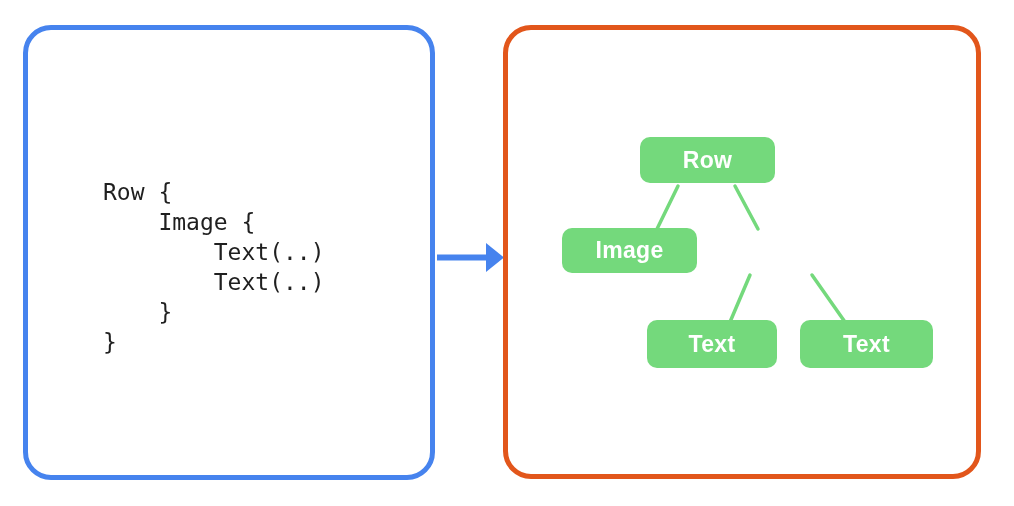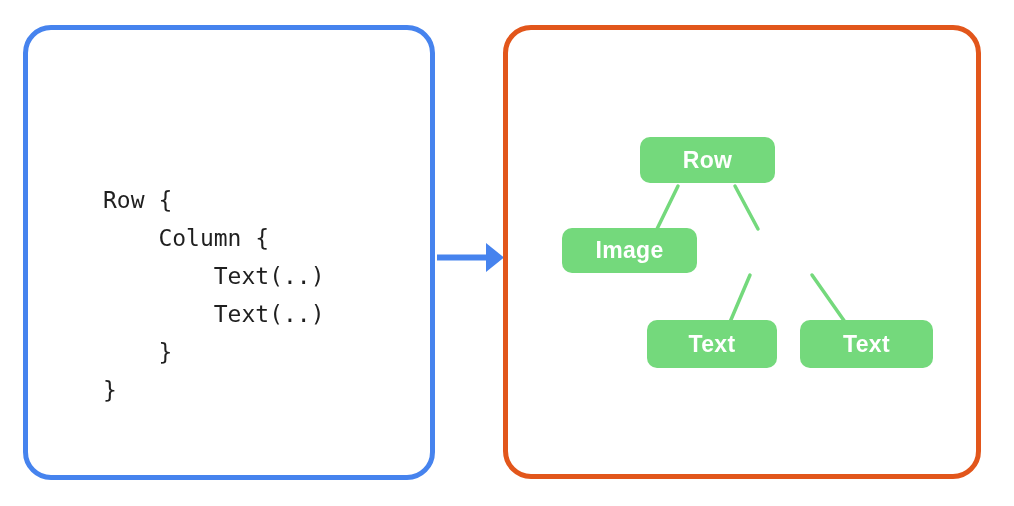--- a/index.html
+++ b/index.html
@@ -42,21 +42,20 @@
     top: 147px;
     margin: 0;
     font-family: "DejaVu Sans Mono", "Liberation Mono", monospace;
     font-size: 23px;
     line-height: 30px;
     color: var(--code-text, #1f1f1f);
   }
   .code-line {
     white-space: pre;
     height: 30px;
-    margin-top: 8px;
   }
   .arrow-svg {
     position: absolute;
     left: 435px;
     top: 240px;
     width: 72px;
     height: 36px;
   }
   .arrow-svg rect,
   .arrow-svg polygon {
@@ -92,21 +91,21 @@
   .node-column { left: 210px; top: 198px; width: 139px; height: 45px; }
   .node-text1  { left: 139px; top: 290px; width: 130px; height: 48px; }
   .node-text2  { left: 292px; top: 290px; width: 133px; height: 48px; }
 </style>
 </head>
 <body>
 
 <div class="canvas">
 
   <div class="panel left">
-    <pre class="code-block"><div class="code-line">Row {</div><div class="code-line">    Column {</div><div class="code-line">        Text(..)</div><div class="code-line">        Text(..)</div><div class="code-line">    }</div><div class="code-line">}</div></pre>
+    <pre class="code-block"><div class="code-line">Row {</div><div class="code-line">    Image {</div><div class="code-line">        Text(..)</div><div class="code-line">        Text(..)</div><div class="code-line">    }</div><div class="code-line">}</div></pre>
   </div>
 
   <svg class="arrow-svg" viewBox="0 0 72 36">
     <rect x="2" y="14.5" width="51" height="6"></rect>
     <polygon points="51,3 51,32 69,17.5"></polygon>
   </svg>
 
   <div class="panel right">
     <svg class="edges-svg" viewBox="0 0 468 444">
       <line x1="170" y1="156" x2="149" y2="199"></line>

